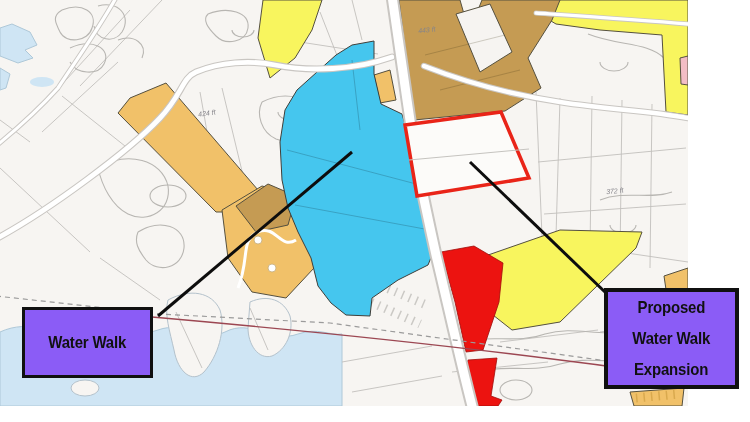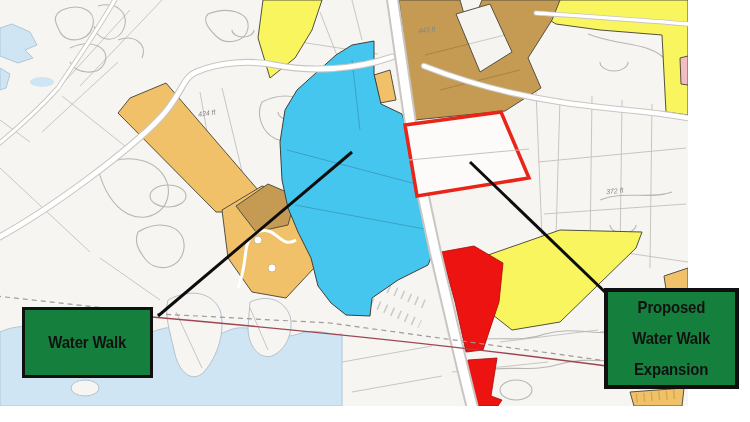--- a/index.html
+++ b/index.html
@@ -4,21 +4,21 @@
 <style>
   html,body{margin:0;padding:0;}
   body{
     width:750px;height:422px;position:relative;overflow:hidden;
     background:#ffffff;
     font-family:"Liberation Sans", sans-serif;
   }
   .map-wrap{position:absolute;left:0;top:0;width:688px;height:406px;}
   svg{display:block;}
   .callout{
-    position:absolute;background:#15803d;border:3px solid #101010;
+    position:absolute;background:#8b5cf6;border:3px solid #101010;
     display:flex;align-items:center;justify-content:center;
     color:#111;font-weight:bold;text-align:center;z-index:5;
   }
   .callout .cl-line{transform:scaleX(.88);letter-spacing:-.2px;white-space:nowrap;display:block;}
   .ww-box{left:22px;top:307px;width:125px;height:65px;font-size:17px;}
   .pw-box{left:604px;top:288px;width:127px;height:93px;border-width:4px;
           flex-direction:column;justify-content:center;font-size:17px;line-height:31px;}
   .elev{font-size:7px;font-style:italic;}
 </style>
 </head>

